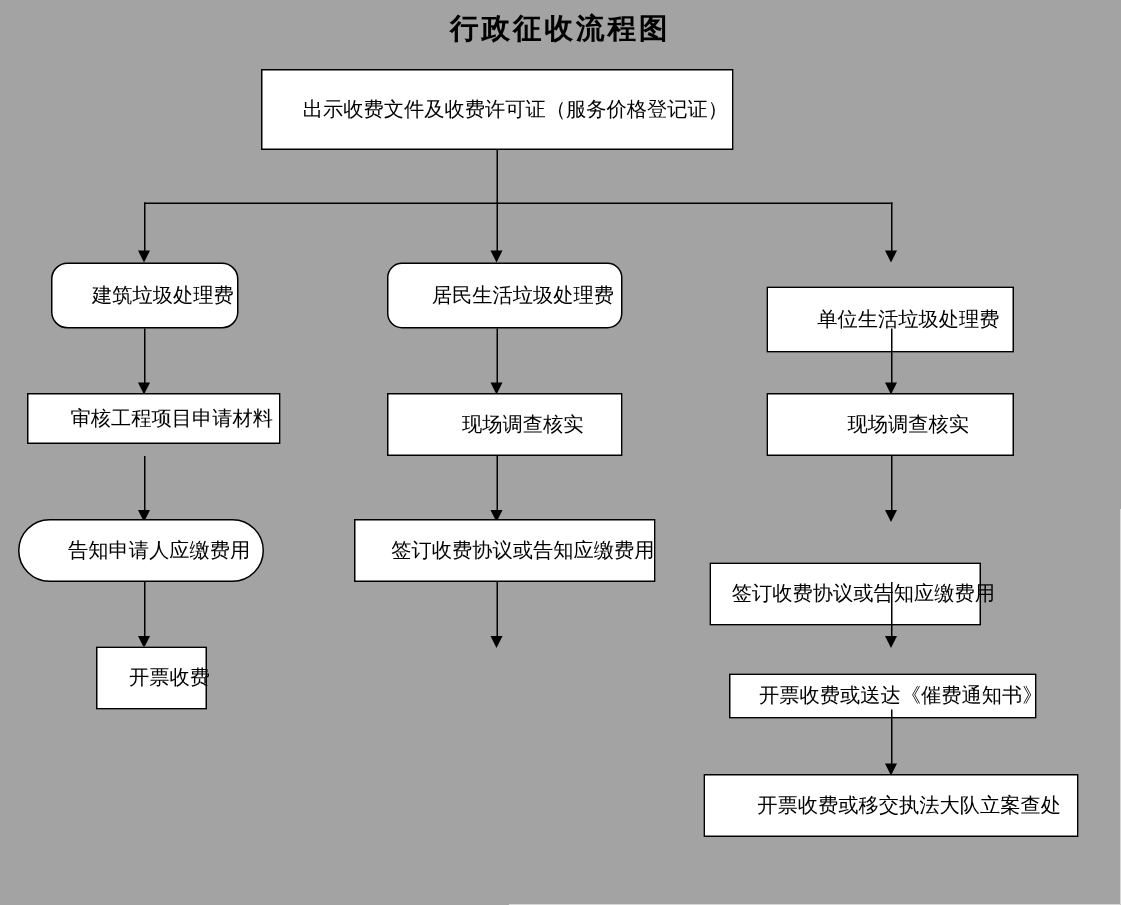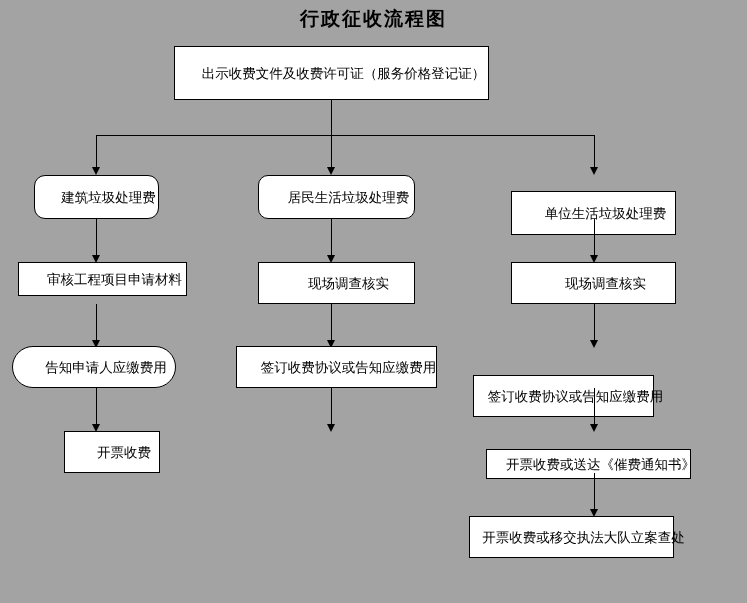--- a/index.html
+++ b/index.html
@@ -96,21 +96,21 @@
   <div class="node" style="left:18px; top:262px; width:169px; height:34px;">审核工程项目申请材料</div>
 
   <div class="vline" style="left:96px; top:304px; height:38px;"></div>
   <div class="arrowhead" style="left:92px; top:340px;"></div>
 
   <div class="node" style="left:12px; top:346px; width:164px; height:42px;border-radius:21px;">告知申请人应缴费用</div>
 
   <div class="vline" style="left:96px; top:388px; height:38px;"></div>
   <div class="arrowhead" style="left:92px; top:424px;"></div>
 
-  <div class="node" style="left:64px; top:431px; width:96px; height:42px;text-align:center;">开票收费</div>
+  <div class="node" style="left:64px; top:431px; width:74px; height:42px;text-align:center;">开票收费</div>
 
   <div class="node" style="left:258px; top:175px; width:157px; height:44px;border-radius:10px;">居民生活垃圾处理费</div>
 
   <div class="vline" style="left:331px; top:219px; height:38px;"></div>
   <div class="arrowhead" style="left:327px; top:255px;"></div>
 
   <div class="node" style="left:258px; top:262px; width:157px; height:42px;">现场调查核实</div>
 
   <div class="vline" style="left:331px; top:304px; height:38px;"></div>
   <div class="arrowhead" style="left:327px; top:340px;"></div>
@@ -134,15 +134,15 @@
   <div class="node" style="left:473px; top:346px; width:181px; height:42px;margin-top:29px;">签订收费协议或告知应缴费用</div>
 
   <div class="vline" style="left:594px; top:388px; height:38px;"></div>
   <div class="arrowhead" style="left:590px; top:424px;"></div>
 
   <div class="node" style="left:486px; top:449px; width:205px; height:30px;">开票收费或送达《催费通知书》</div>
 
   <div class="vline" style="left:594px; top:473px; height:38px;"></div>
   <div class="arrowhead" style="left:590px; top:509px;"></div>
 
-  <div class="node" style="left:469px; top:516px; width:205px; height:42px;">开票收费或移交执法大队立案查处</div>
+  <div class="node" style="left:469px; top:516px; width:250px; height:42px;">开票收费或移交执法大队立案查处</div>
 
 </div>
 
 </body></html>

